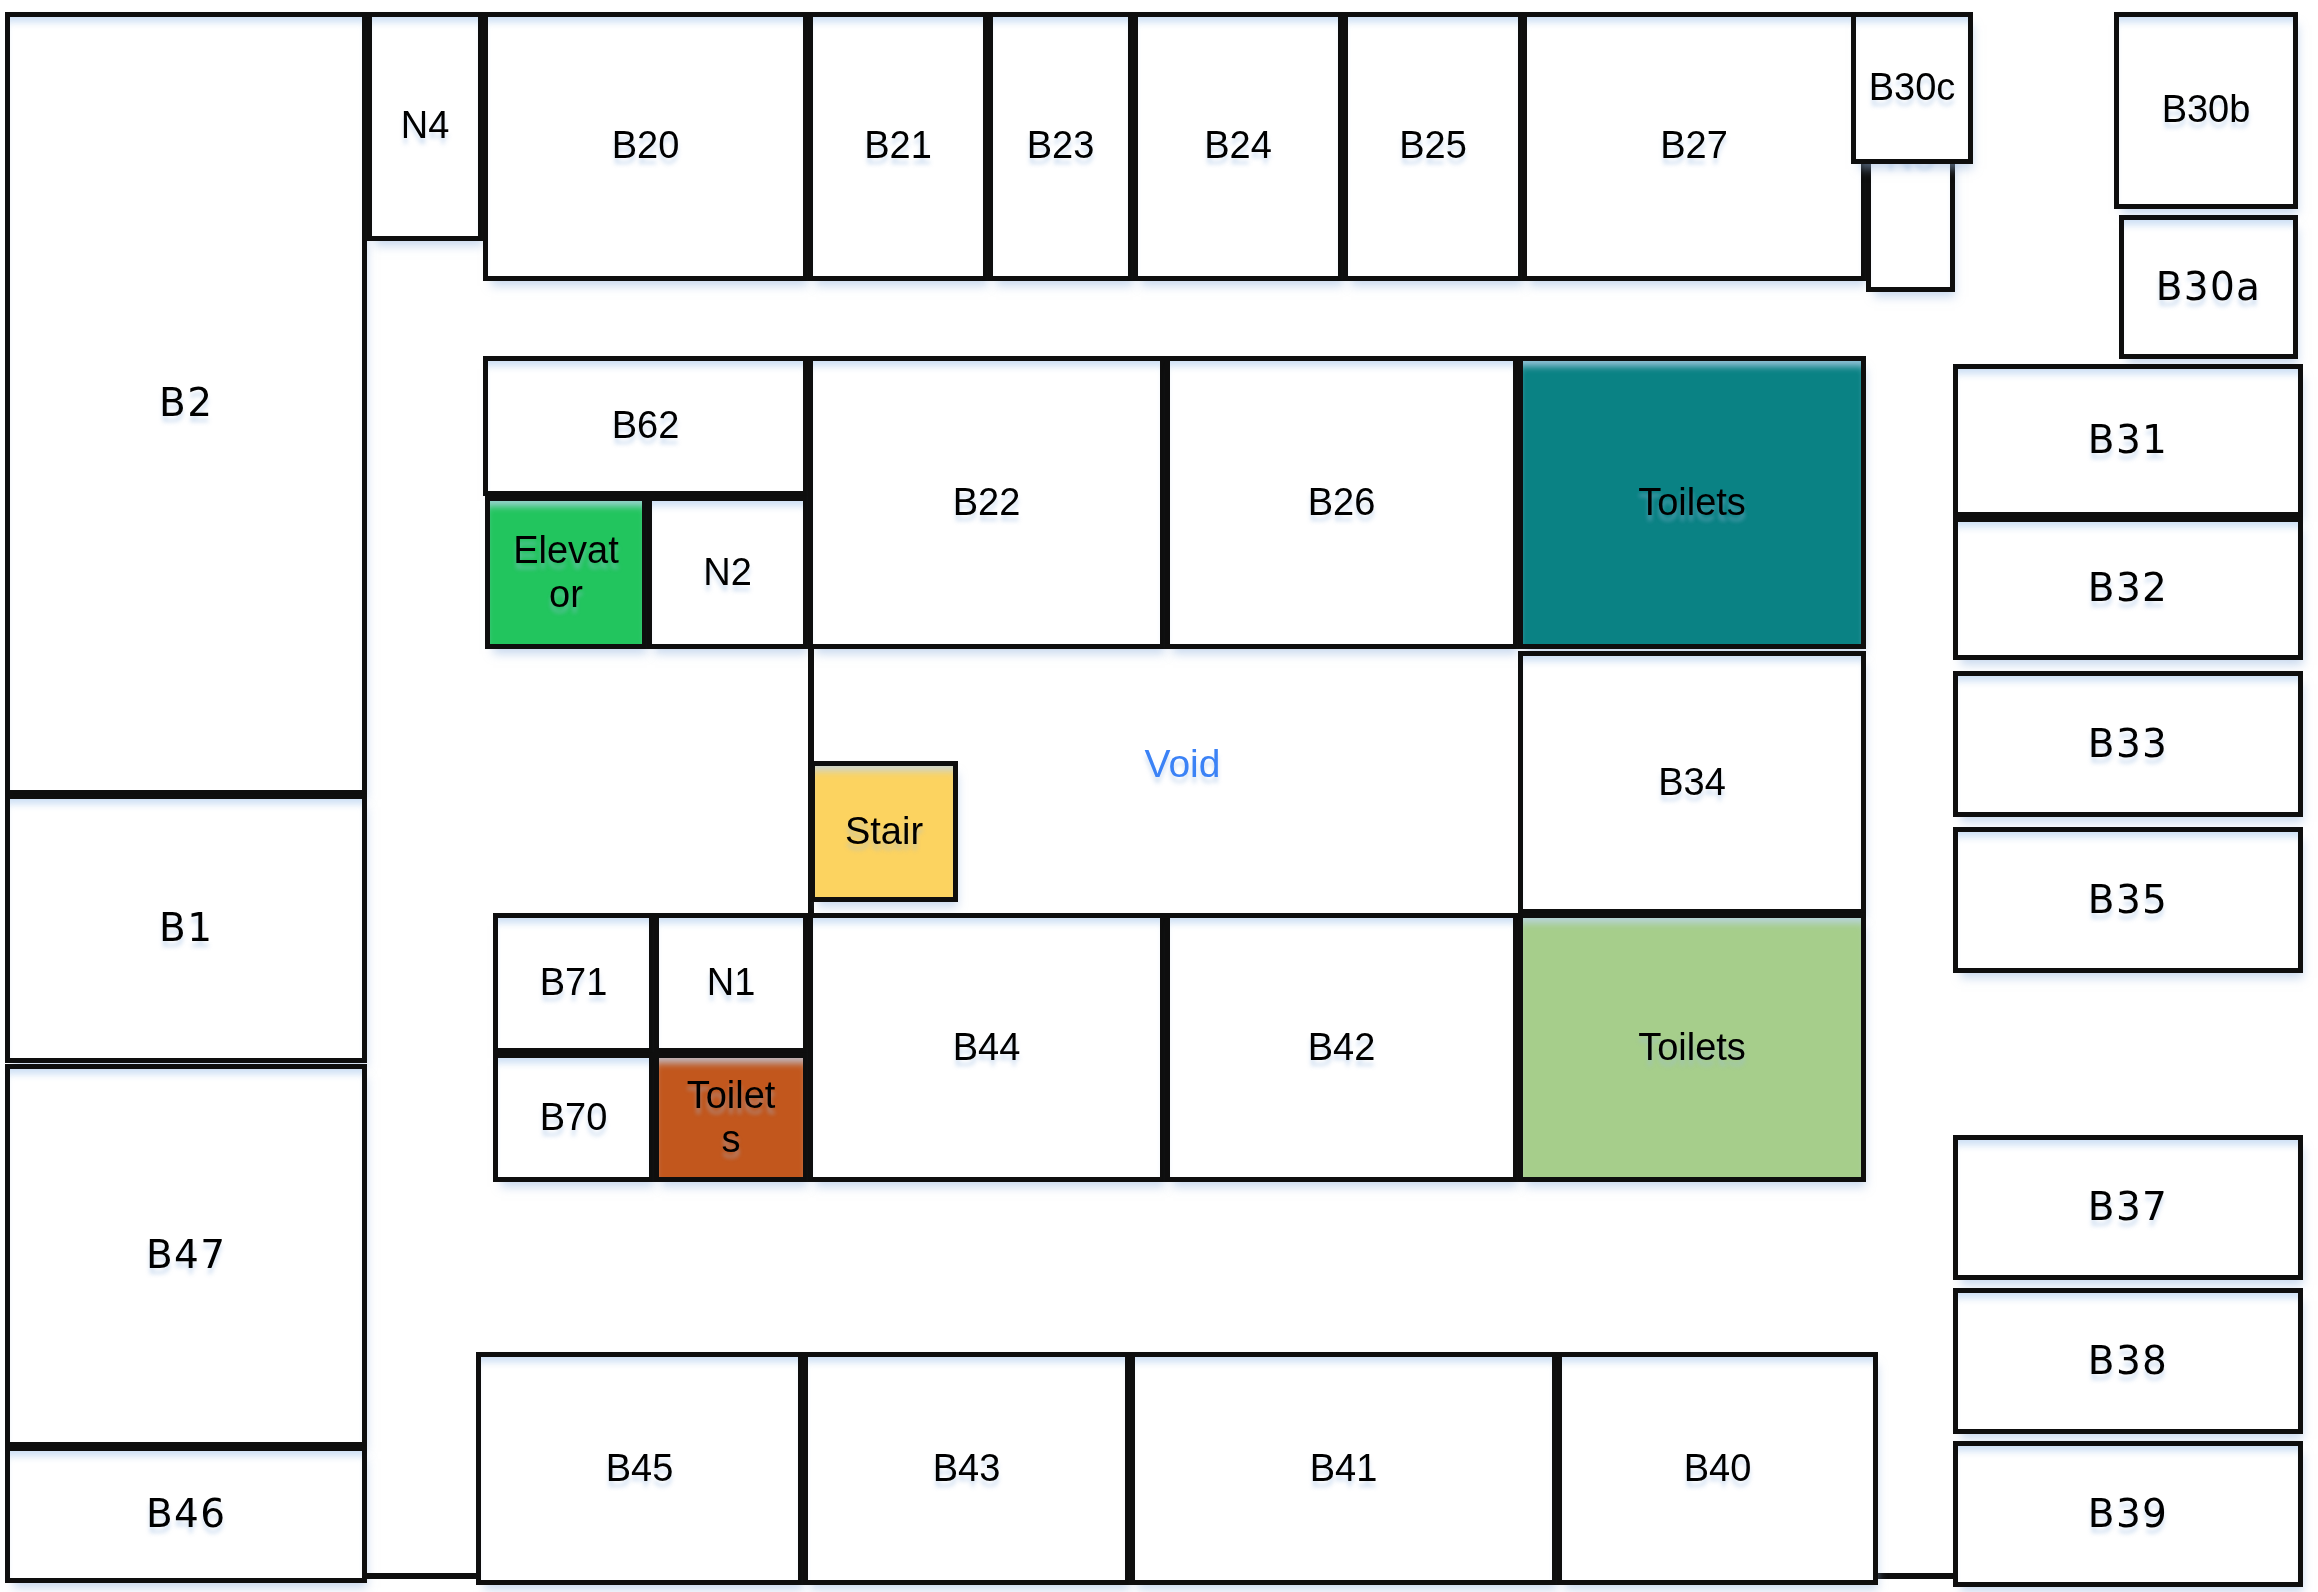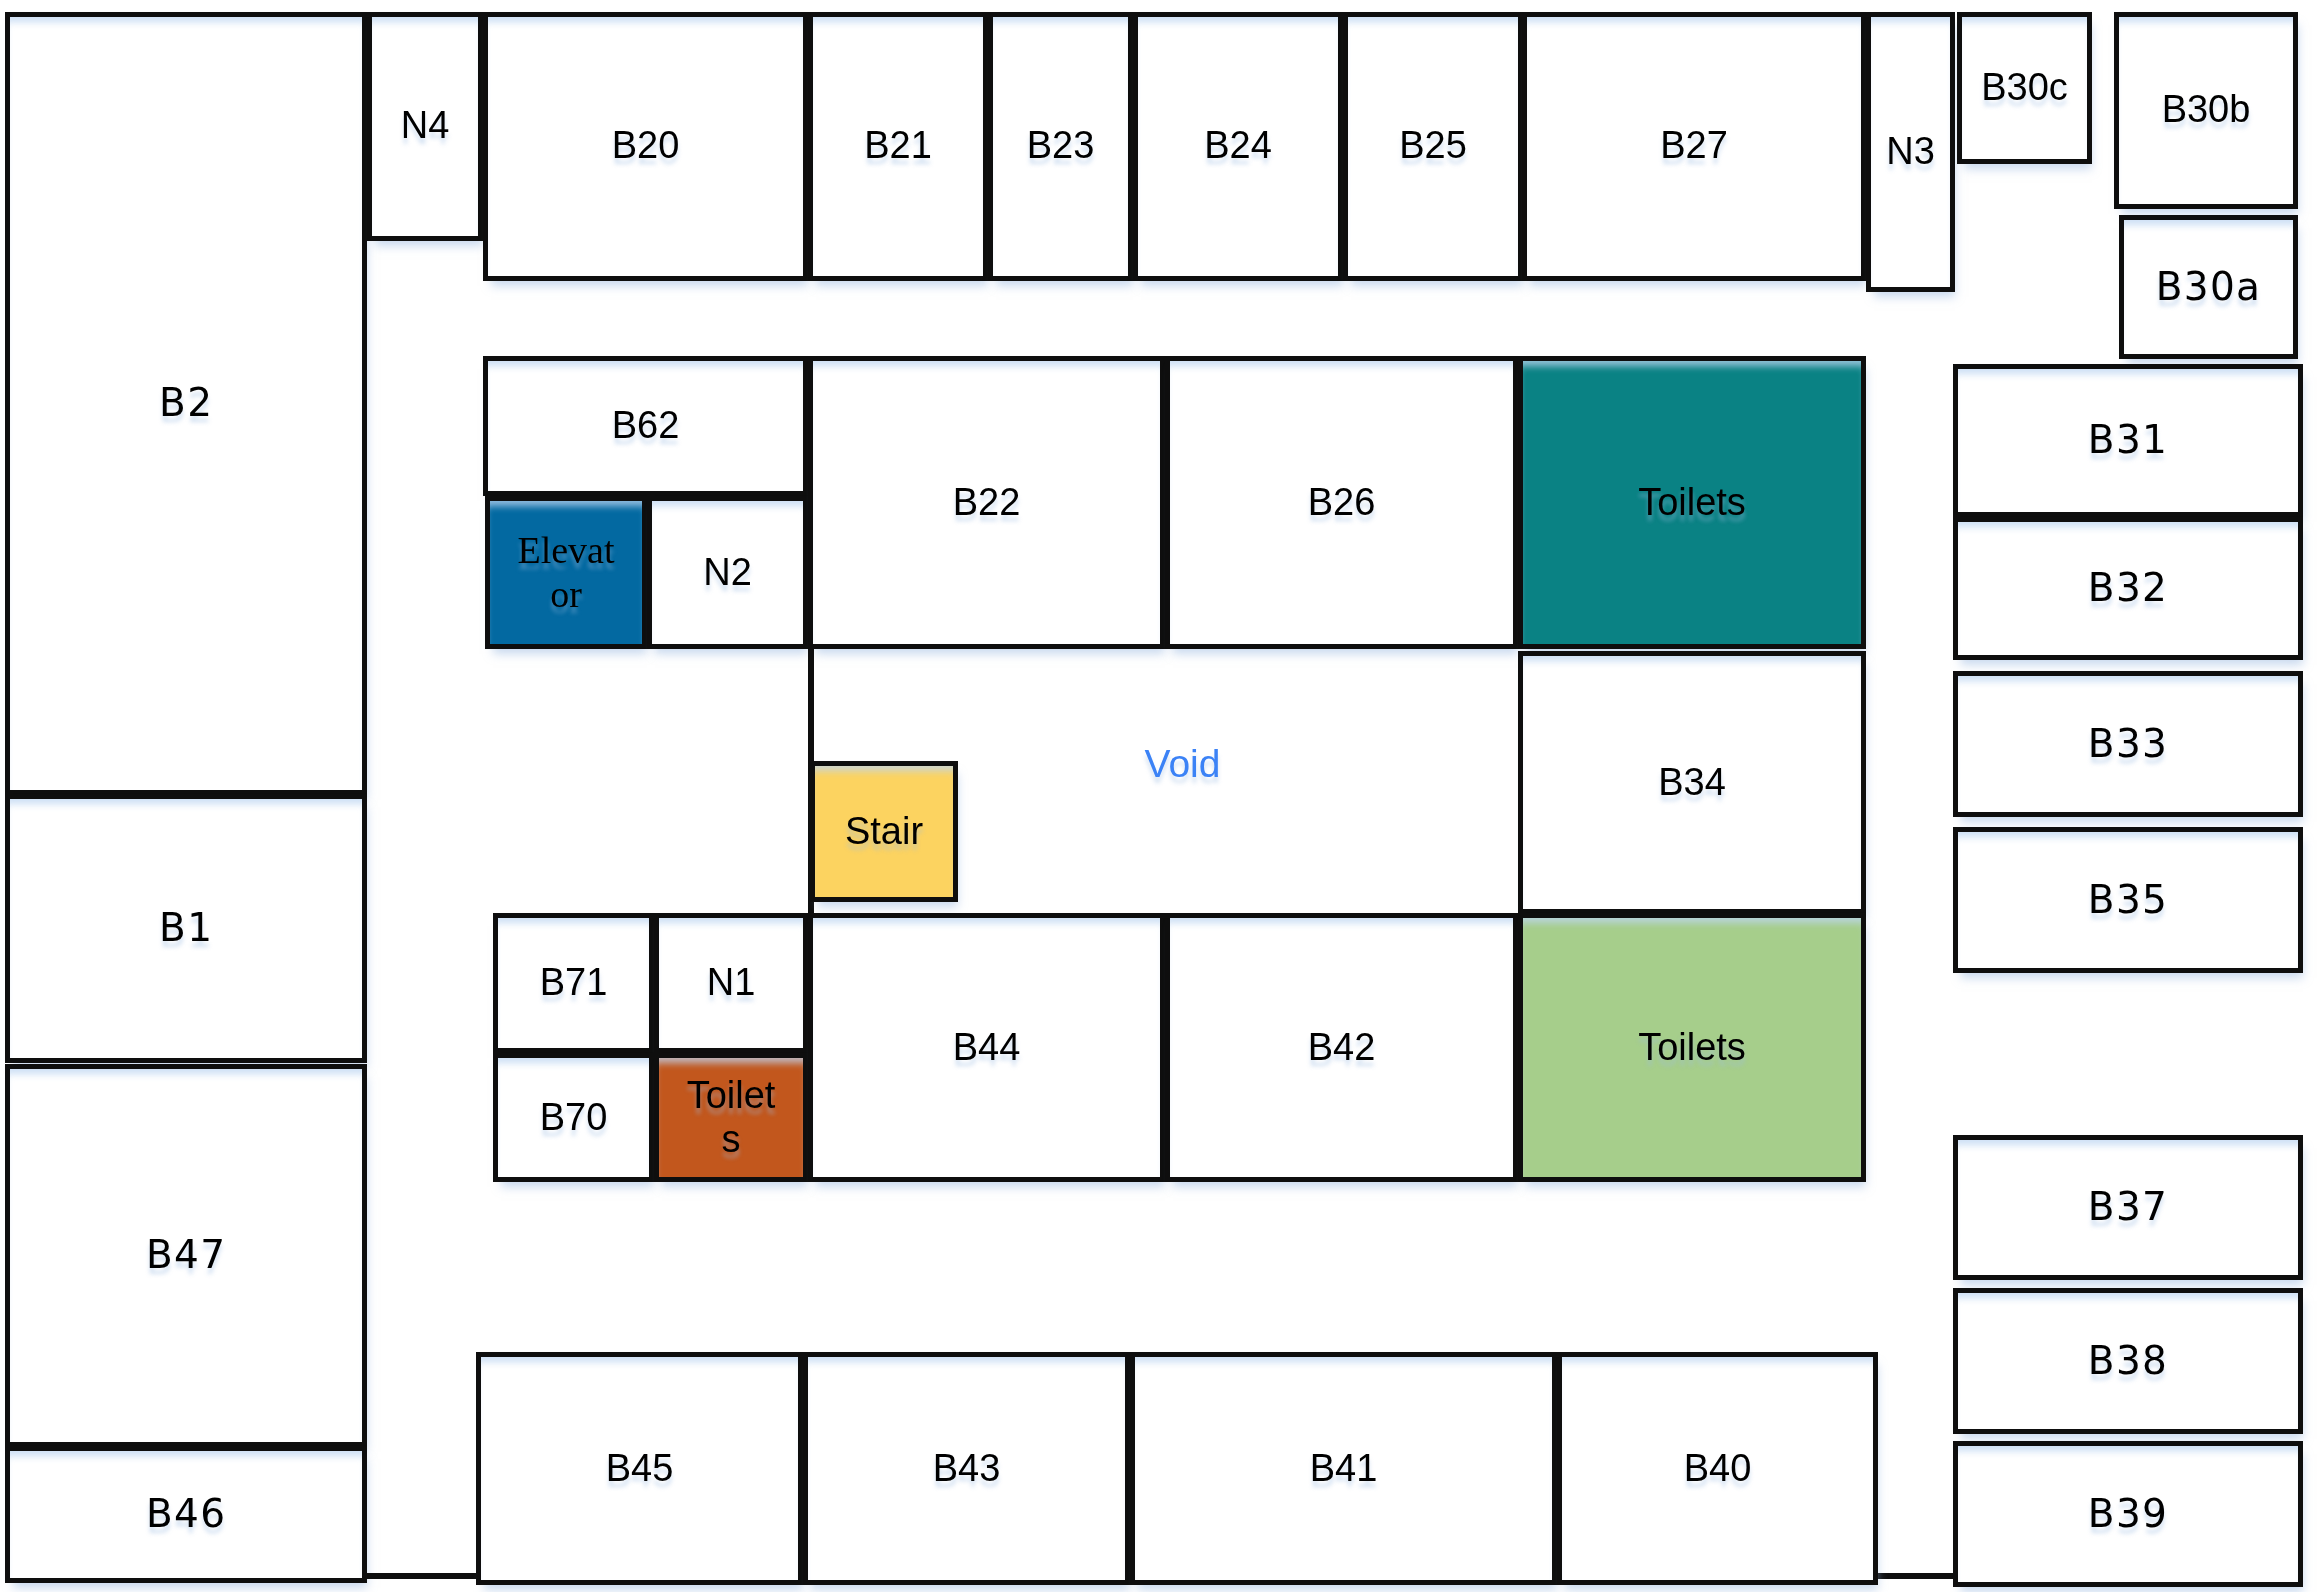--- a/index.html
+++ b/index.html
@@ -52,21 +52,21 @@
     </div>
   <div class="room" style="left:1343px;top:11.8px;width:180px;height:269px">
       <span class="lbl">B25</span>
     </div>
   <div class="room" style="left:1522px;top:11.8px;width:344px;height:269px">
       <span class="lbl">B27</span>
     </div>
   <div class="room" style="left:1866px;top:11.8px;width:89px;height:280px">
       <span class="lbl">N3</span>
     </div>
-  <div class="room" style="left:1957px;top:11.8px;width:135px;height:152px">
+  <div class="room" style="left:1851px;top:11.8px;width:122px;height:152px">
       <span class="lbl">B30c</span>
     </div>
   <div class="room" style="left:2114px;top:11.8px;width:184px;height:197px">
       <span class="lbl">B30b</span>
     </div>
   <div class="room wide" style="left:2119px;top:215px;width:179px;height:144px">
       <span class="lbl">B30a</span>
     </div>
 
   <div class="room wide" style="left:1953px;top:364px;width:350px;height:153px">
@@ -87,21 +87,21 @@
   <div class="room wide" style="left:1953px;top:1288px;width:350px;height:146px">
       <span class="lbl">B38</span>
     </div>
   <div class="room wide" style="left:1953px;top:1441px;width:350px;height:146px">
       <span class="lbl">B39</span>
     </div>
 
   <div class="room" style="left:483px;top:356px;width:325px;height:140px">
       <span class="lbl">B62</span>
     </div>
-  <div class="room tight" style="left: 485px; top: 496px; width: 162px; height: 153px; background: #0369a1; font-family: Liberation Serif, serif;">
+  <div class="room tight" style="left: 485px; top: 496px; width: 162px; height: 153px; background: #22c55e;">
       <span class="lbl">Elevator</span>
     </div>
   <div class="room" style="left:647px;top:496px;width:161px;height:153px">
       <span class="lbl">N2</span>
     </div>
   <div class="room" style="left:808px;top:356px;width:357px;height:293px">
       <span class="lbl">B22</span>
     </div>
   <div class="room" style="left:1165px;top:356px;width:353px;height:293px">
       <span class="lbl">B26</span>

